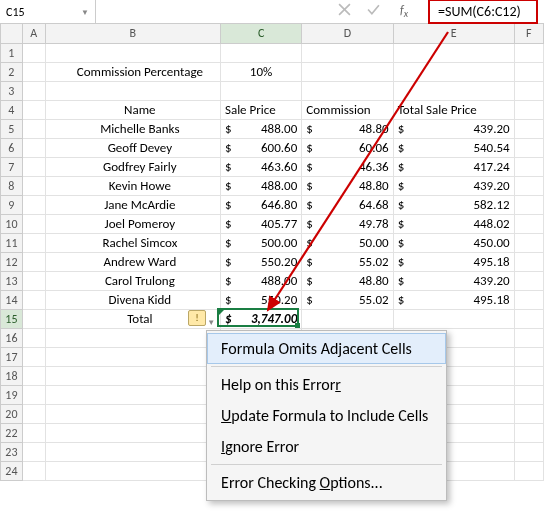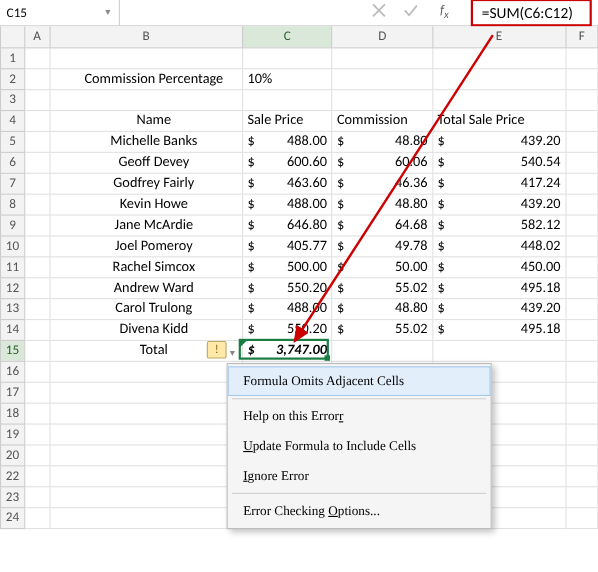--- a/index.html
+++ b/index.html
@@ -16,21 +16,21 @@
   }
   .top-bar {
     display: flex;
     align-items: center;
     height: 24px;
     border-bottom: 1px solid #ccc;
     background: #fff;
     font-size: 12px;
   }
   .name-box {
-    width: 109px;
+    width: 96px;
     border-right: 1px solid #ccc;
     padding: 2px 6px;
     display: flex;
     align-items: center;
     justify-content: space-between;
     height: 100%;
   }
   .name-box .drop { color: #888; font-size: 8px; }
   .fx-controls {
     display: flex;
@@ -121,25 +121,24 @@
     position: absolute;
     width: 0; height: 0;
     border-top: 7px solid #1a7e43;
     border-right: 7px solid transparent;
   }
   .context-menu {
     position: absolute;
     background: #f5f5f5;
     border: 1px solid #bcbcbc;
     box-shadow: 3px 3px 6px rgba(0,0,0,0.25);
-    font-size: 12px;
+    font-size: 16px;
     width: 241px;
     padding: 2px 0;
     z-index: 50;
-    font-family: Liberation Serif, serif;
   }
   .context-menu .item {
     padding: 6px 14px;
     cursor: default;
     color: #000;
   }
   .context-menu .item.highlight {
     background: #e3eefb;
     border: 1px solid #a6c8ea;
     padding: 5px 13px;
@@ -214,21 +213,21 @@
           <td class="cell name " id="cB1"></td>
           <td class="cell dollar " id="cC1"></td>
           <td class="cell dollar " id="cD1"></td>
           <td class="cell dollar " id="cE1"></td>
           <td class="cell " id="cF1"></td>
         </tr>
         <tr id="row2">
           <td class="rowhdr">2</td>
           <td class="cell name " id="cA2"></td>
           <td class="cell name commission-label" id="cB2"><span>Commission Percentage</span></td>
-          <td class="cell commission-val " id="cC2" style="text-align: left;"><span>10%</span></td>
+          <td class="cell commission-val " id="cC2" style="text-align: center;"><span>10%</span></td>
           <td class="cell dollar " id="cD2"></td>
           <td class="cell dollar " id="cE2"></td>
           <td class="cell " id="cF2"></td>
         </tr>
         <tr id="row3">
           <td class="rowhdr">3</td>
           <td class="cell name " id="cA3"></td>
           <td class="cell name " id="cB3"></td>
           <td class="cell dollar " id="cC3"></td>
           <td class="cell dollar " id="cD3"></td>

